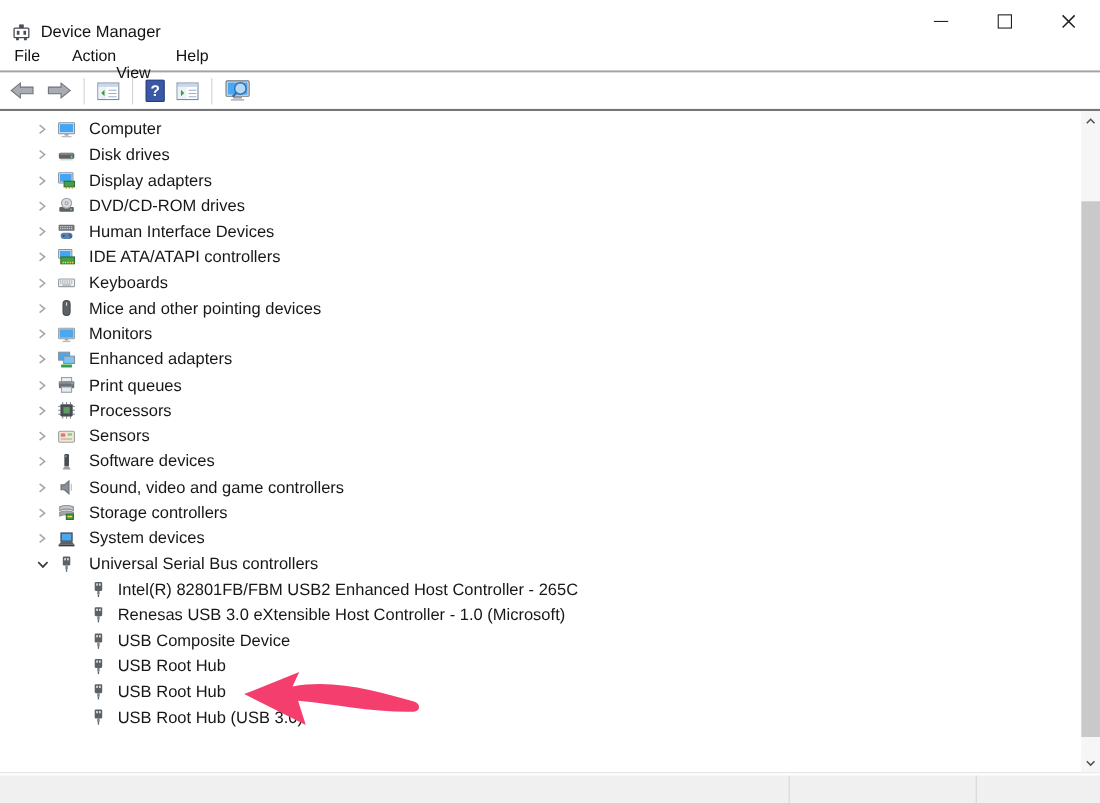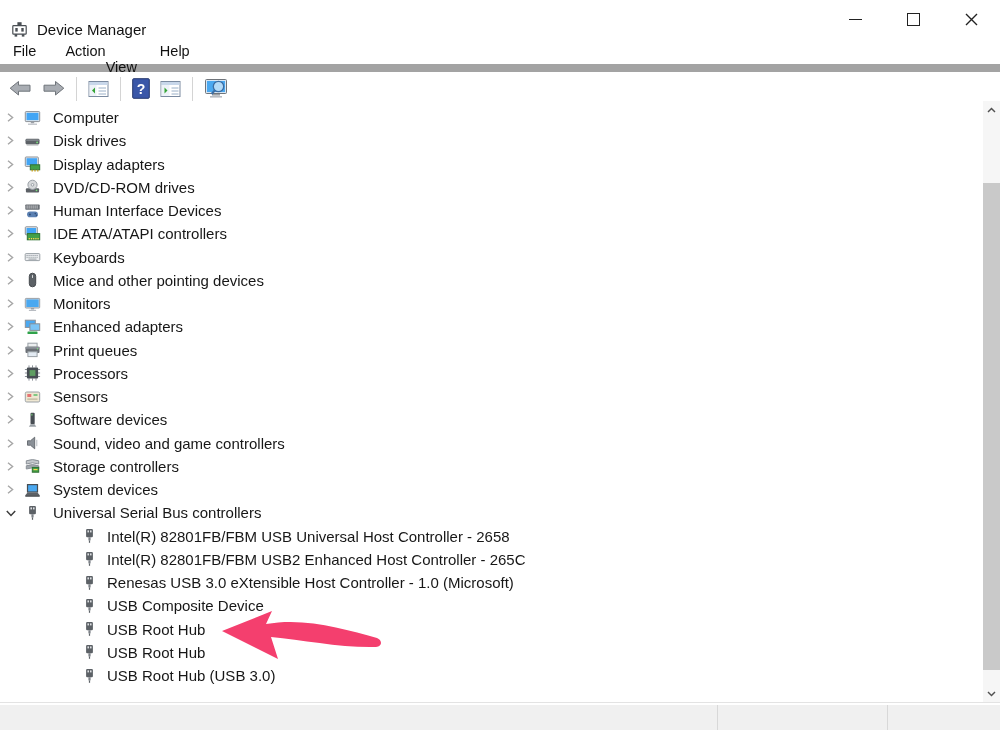--- a/index.html
+++ b/index.html
@@ -10,35 +10,35 @@
   }
   
   .titlebar{height:38px;display:flex;align-items:flex-end;background:#ffffff;position:relative;}
   .titlebar .app-icon{margin-left:11px;margin-right:9px;display:flex;align-items:center;}
   .titlebar .title{font-size:15px;color:#111;}
   .win-controls{position:absolute;right:0;top:0;height:38px;display:flex;}
   .win-btn{width:58px;height:38px;display:flex;align-items:center;justify-content:center;background:transparent;border:0;cursor:default;}
   .glyph-min{width:13px;height:0;border-top:1.6px solid #222;}
   .glyph-max{width:11px;height:11px;border:1.4px solid #222;background:transparent;}
   
-  .menubar{height:26px;display:flex;align-items:center;padding-left:13px;border-bottom:8px solid #a3a3a3;background:#fff;}
+  .menubar{height:26px;display:flex;align-items:center;padding-left:13px;border-bottom:2px solid #a3a3a3;background:#fff;}
   .menu-item{font-size:14.5px;color:#111;padding:3px 0;margin-right:0;}
   .menu-item + .menu-item{margin-left:0;}
   .menubar .menu-item:nth-child(1){margin-right:29px;}
   .menubar .menu-item:nth-child(2){}
   .menubar .menu-item:nth-child(3){margin-right:23px;margin-top:32px;}
   
   .toolbar{height:33px;display:flex;align-items:center;background:#fff;border-bottom:2px solid #767676;padding-left:4px;}
   .tb-btn{background:transparent;border:0;padding:2px 3px;margin:0 2px;display:flex;align-items:center;justify-content:center;cursor:default;}
   .tb-sep{width:1px;height:24px;background:#d4d4d4;margin:0 6px;}
   
   .treewrap{position:absolute;left:0;top:101px;width:1000px;height:601px;background:#fff;border-bottom:1px solid #e3e3e3;}
   .tree{position:absolute;left:0;top:0;right:17px;bottom:0;padding-top:5px;overflow:hidden;}
   .row{height:23.25px;display:flex;align-items:center;white-space:nowrap;}
-  .row.lvl0{text-align:right;}
+  .row.lvl0{padding-left:28px;text-align:right;}
   .row.lvl1{padding-left:81px;}
   .chev{width:24px;display:flex;align-items:center;justify-content:flex-start;padding-left:5px;box-sizing:border-box;}
   .ico{width:17px;display:flex;align-items:center;justify-content:center;}
   .lvl0 .lbl{margin-left:12px;}
   .lvl1 .lbl{margin-left:9px;}
   .lbl{font-size:15px;color:#171717;}
   
   .scrollbar{position:absolute;right:0;top:0;width:17px;height:100%;background:#f6f6f6;}
   .sb-btn{position:absolute;left:0;width:17px;height:17px;display:flex;align-items:center;justify-content:center;background:#f6f6f6;}
   .sb-up{top:0;}
@@ -496,32 +496,20 @@
       <div class="row lvl1">
         <span class="ico">
           <svg width="17" height="16" viewBox="0 0 16 16">
             <rect x="4.6" y="1" width="6.8" height="8.2" rx="1" fill="#5c6166"></rect>
             <rect x="6" y="2.4" width="1.4" height="2" fill="#eceef0"></rect>
             <rect x="8.6" y="2.4" width="1.4" height="2" fill="#eceef0"></rect>
             <rect x="6.9" y="9.2" width="2.2" height="3.2" fill="#7d8288"></rect>
             <rect x="7.4" y="12.4" width="1.2" height="2.4" fill="#5c6166"></rect>
           </svg>
         </span>
-        <span class="lbl">Intel(R) 82801FB/FBM USB Universal Host Controller - 2658</span>
-      </div>
-      <div class="row lvl1">
-        <span class="ico">
-          <svg width="17" height="16" viewBox="0 0 16 16">
-            <rect x="4.6" y="1" width="6.8" height="8.2" rx="1" fill="#5c6166"></rect>
-            <rect x="6" y="2.4" width="1.4" height="2" fill="#eceef0"></rect>
-            <rect x="8.6" y="2.4" width="1.4" height="2" fill="#eceef0"></rect>
-            <rect x="6.9" y="9.2" width="2.2" height="3.2" fill="#7d8288"></rect>
-            <rect x="7.4" y="12.4" width="1.2" height="2.4" fill="#5c6166"></rect>
-          </svg>
-        </span>
         <span class="lbl">Intel(R) 82801FB/FBM USB2 Enhanced Host Controller - 265C</span>
       </div>
       <div class="row lvl1">
         <span class="ico">
           <svg width="17" height="16" viewBox="0 0 16 16">
             <rect x="4.6" y="1" width="6.8" height="8.2" rx="1" fill="#5c6166"></rect>
             <rect x="6" y="2.4" width="1.4" height="2" fill="#eceef0"></rect>
             <rect x="8.6" y="2.4" width="1.4" height="2" fill="#eceef0"></rect>
             <rect x="6.9" y="9.2" width="2.2" height="3.2" fill="#7d8288"></rect>
             <rect x="7.4" y="12.4" width="1.2" height="2.4" fill="#5c6166"></rect>

